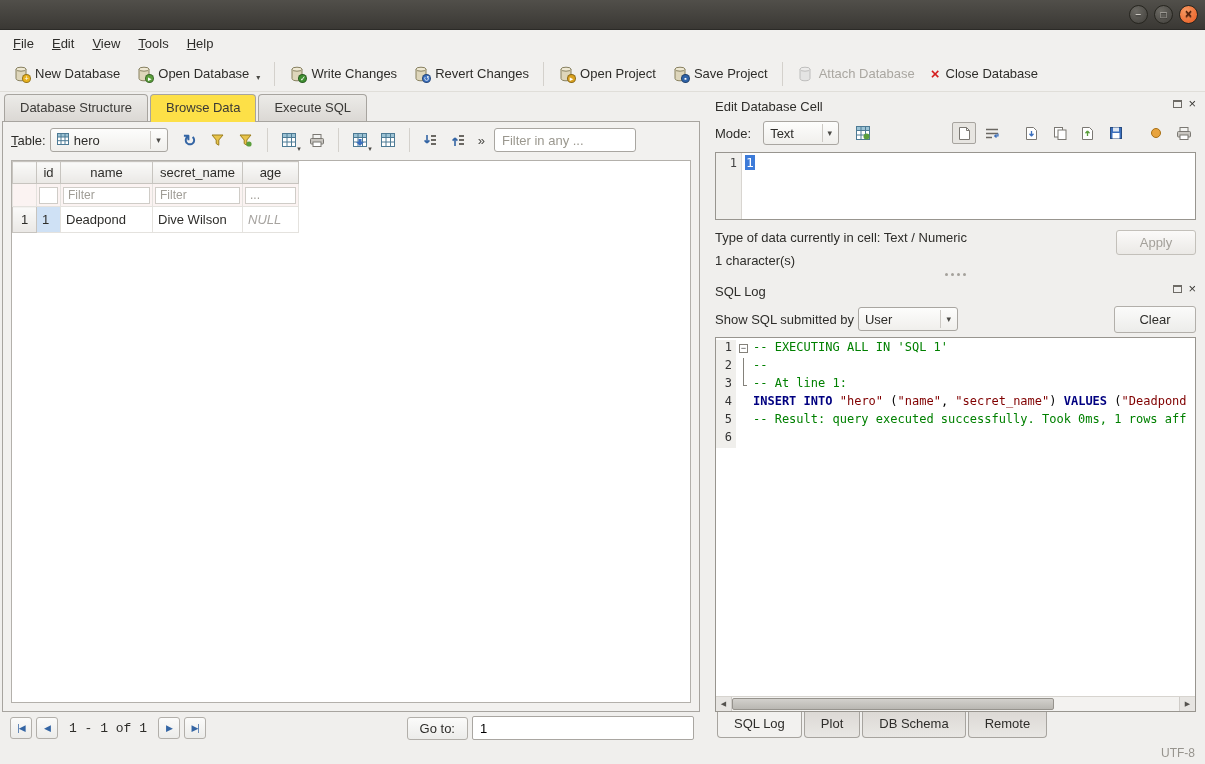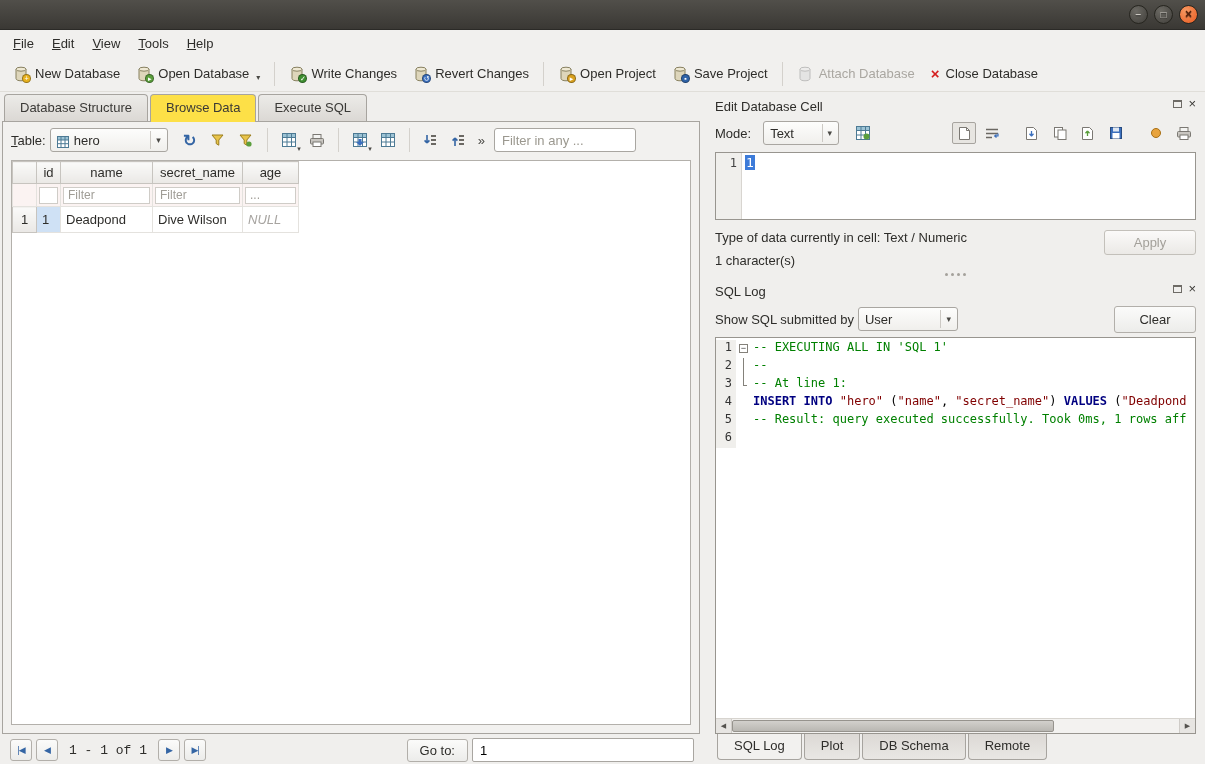--- a/index.html
+++ b/index.html
@@ -112,21 +112,21 @@
   .cell-editor { height:68px; flex:0 0 68px; border:1px solid #98958f; background:#fff; display:flex;
                  margin-top:2px; }
   .gutter { width:26px; background:#f0efec; border-right:1px solid #d8d5d0; text-align:right;
             padding:3px 4px 0 0; font:12px "DejaVu Sans Mono", monospace; color:#444; }
   .cell-content { flex:1; padding:2px 3px; font:13px "DejaVu Sans Mono", monospace; }
   .sel-text { background:var(--sel,#3d7bd9); color:#fff; padding:0 1px; }
 
   .apply-row { display:flex; align-items:flex-start; margin-top:10px; flex:0 0 auto; }
   .type-lines { flex:1; }
   .char-count { margin-top:8px; }
-  .apply-btn { padding:4px 0; width:92px; text-align:center; border:1px solid #c3c0ba; border-radius:3px;
+  .apply-btn { padding:4px 0; width:80px; text-align:center; border:1px solid #c3c0ba; border-radius:3px;
                background:linear-gradient(#fbfaf9,#ebe9e6); color:#a3a09a; }
 
   .splitter-dots { height:13px; flex:0 0 13px; display:flex; align-items:center; justify-content:center; gap:3px; }
   .splitter-dots i { width:3px; height:3px; border-radius:50%; background:#a4a19b; }
 
   .show-row { height:36px; flex:0 0 36px; display:flex; align-items:center; gap:4px; }
   .combo-user { width:100px; justify-content:space-between; }
   .clear-btn { margin-left:auto; width:82px; text-align:center; padding:5px 0; border:1px solid #b2afaa;
                border-radius:3px; background:linear-gradient(#fbfbfa,#ececea); }
 
@@ -288,21 +288,21 @@
         <div class="tab">Execute SQL</div>
       </div>
 
       <div class="left-body">
 
         <div class="browse-toolbar">
           <div class="lbl">
               <span>Table:</span>
             </div>
           <div class="combo combo-table">
-            <span style="display:flex;align-items:flex-end;gap:5px;">
+            <span style="display:flex;align-items:flex-start;gap:5px;">
               <span>
                 <svg width="12" height="12" viewBox="0 0 12 12">
                     <rect x="0.5" y="0.5" width="11" height="11" fill="#fff" stroke="#4d7a94"></rect>
                     <rect x="0.5" y="0.5" width="11" height="3.5" fill="#9cc3d5" stroke="#4d7a94"></rect>
                     <path d="M4 0.5 V11.5 M8 0.5 V11.5 M0.5 7.7 H11.5" stroke="#4d7a94" fill="none"></path>
                   </svg>
               </span>
               <span>hero</span>
             </span>
             <span class="arrow">▾</span>
@@ -625,13 +625,16 @@
 
       <div class="bottom-tabs">
         <div class="btab active">SQL Log</div>
         <div class="btab">Plot</div>
         <div class="btab">DB Schema</div>
         <div class="btab">Remote</div>
       </div>
     </div>
   </div>
 
+  <div class="statusbar">
+    <span>UTF-8</span>
+  </div>
 </div>
 
 </body></html>

